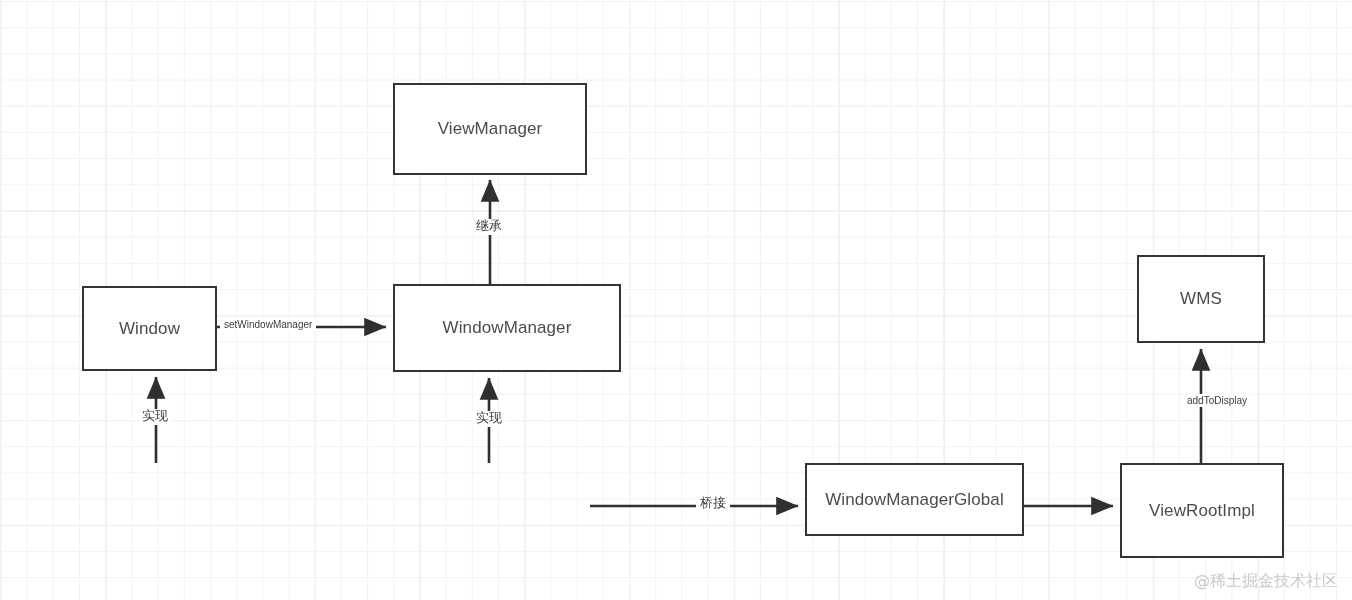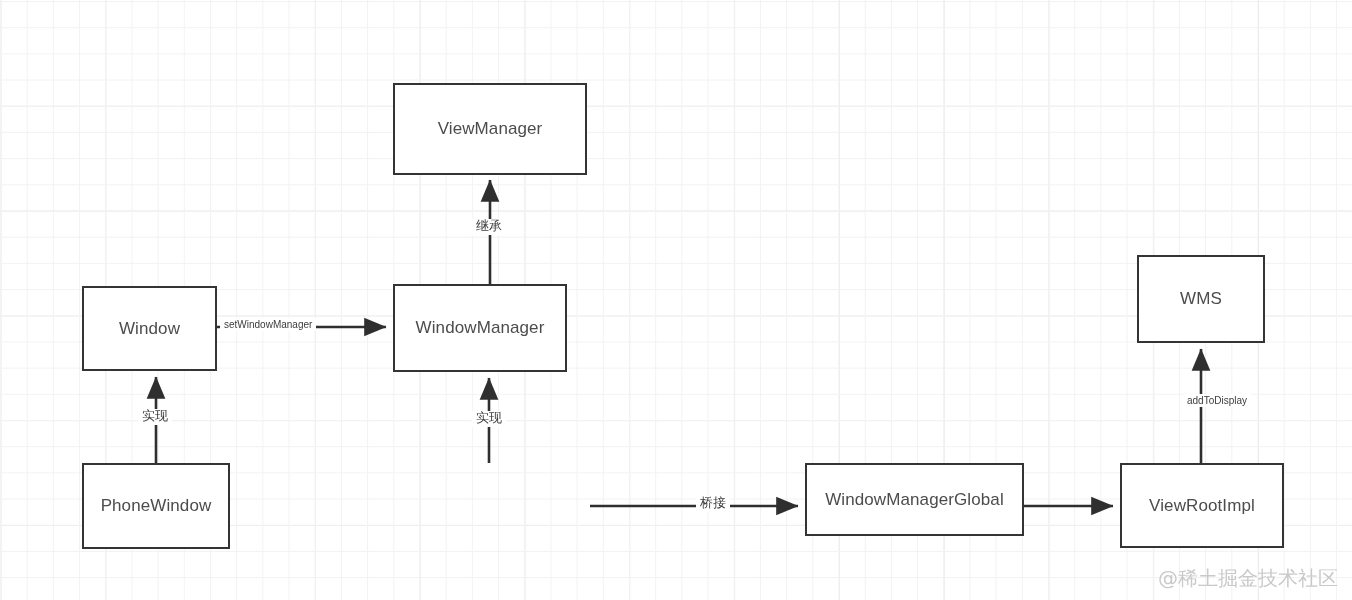--- a/index.html
+++ b/index.html
@@ -67,21 +67,21 @@
   }
   .edge-label.cjk {
     font-family: Liberation Mono, monospace;
     font-size: 13px;
   }
   .watermark {
     position: absolute;
     right: 14px;
     bottom: 8px;
     color: #c9c9c9;
-    font-size: 20px;
+    font-size: 16px;
     font-family: "DejaVu Sans", "Liberation Sans", sans-serif;
     z-index: 5;
     white-space: nowrap;
   }
 </style>
 </head>
 <body>
 
 <div id="canvas">
 
@@ -108,38 +108,35 @@
   </svg>
 
   <div class="node" style="left:393px; top:83px; width:194px; height:92px;">
     <span>ViewManager</span>
   </div>
 
   <div class="node" style="left:82px; top:286px; width:135px; height:85px;">
     <span>Window</span>
   </div>
 
-  <div class="node" style="left:393px; top:284px; width:174px; height:88px;">
+  <div class="node" style="left:393px; top:284px; width:228px; height:88px;">
     <span>WindowManager</span>
   </div>
 
   <div class="node" style="left:1137px; top:255px; width:128px; height:88px;">
     <span>WMS</span>
   </div>
 
-  <div class="node" style="left:82px; top:463px; width:148px; height:86px;">
-    <span>PhoneWindow</span>
-  </div>
 
 
   <div class="node" style="left:805px; top:463px; width:219px; height:73px;">
     <span>WindowManagerGlobal</span>
   </div>
 
-  <div class="node" style="left:1120px; top:463px; width:164px; height:85px;">
+  <div class="node" style="left:1120px; top:463px; width:164px; height:95px;">
     <span>ViewRootImpl</span>
   </div>
 
   <div class="edge-label cjk" style="left:472px; top:219px;">继承</div>
 
   <div class="edge-label" style="left:220px; top:318px;">setWindowManager</div>
 
   <div class="edge-label cjk" style="left:138px; top:409px;">实现</div>
 
   <div class="edge-label cjk" style="left:472px; top:411px;">实现</div>

